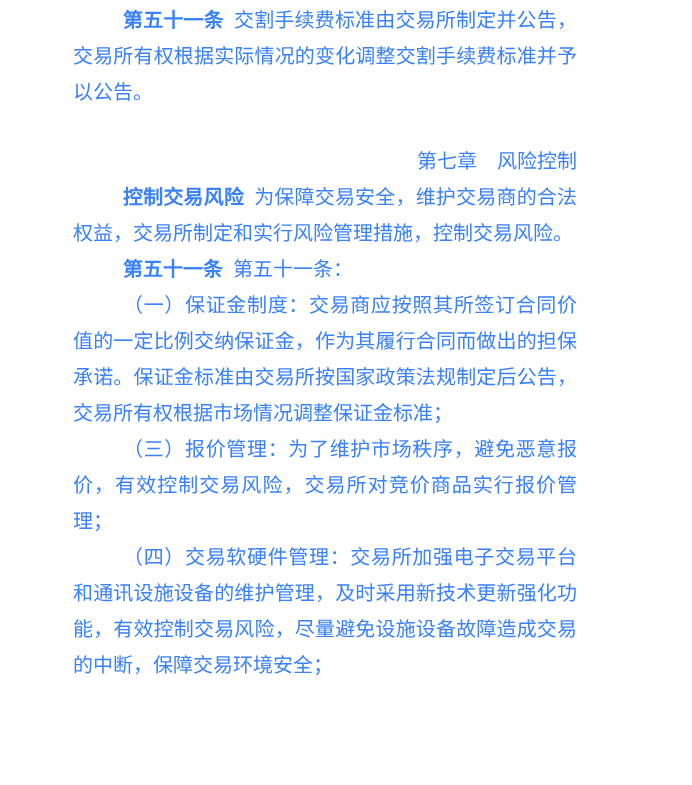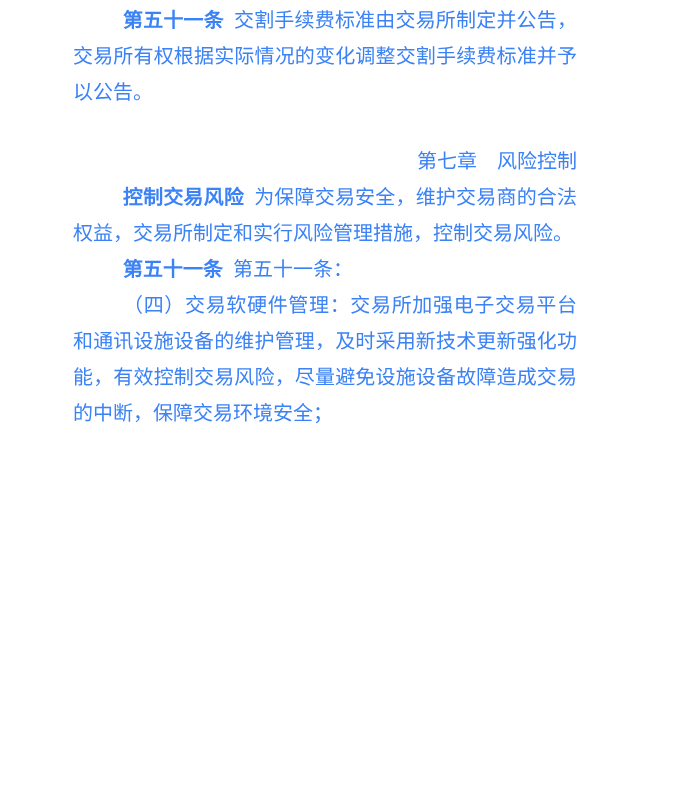--- a/index.html
+++ b/index.html
@@ -53,18 +53,20 @@
 <div class="page">
 
   <p class="para"><span class="article-label">第五十一条</span><span>交割手续费标准由交易所制定并公告，交易所有权根据实际情况的变化调整交割手续费标准并予以公告。</span></p>
 
   <p class="para chapter-heading"><span>第七章</span><span class="chapter-title">风险控制</span></p>
 
   <p class="para"><span class="article-label">控制交易风险</span><span>为保障交易安全，维护交易商的合法权益，交易所制定和实行风险管理措施，控制交易风险。</span></p>
 
   <p class="para"><span class="article-label">第五十一条</span><span>第五十一条：</span></p>
 
+  <p class="para"><span>（一）保证金制度：交易商应按照其所签订合同价值的一定比例交纳保证金，作为其履行合同而做出的担保承诺。保证金标准由交易所按国家政策法规制定后公告，交易所有权根据市场情况调整保证金标准；</span></p>
 
 
+  <p class="para"><span>（三）报价管理：为了维护市场秩序，避免恶意报价，有效控制交易风险，交易所对竞价商品实行报价管理；</span></p>
 
   <p class="para"><span>（四）交易软硬件管理：交易所加强电子交易平台和通讯设施设备的维护管理，及时采用新技术更新强化功能，有效控制交易风险，尽量避免设施设备故障造成交易的中断，保障交易环境安全；</span></p>
 
 </div>
 
 </body></html>

